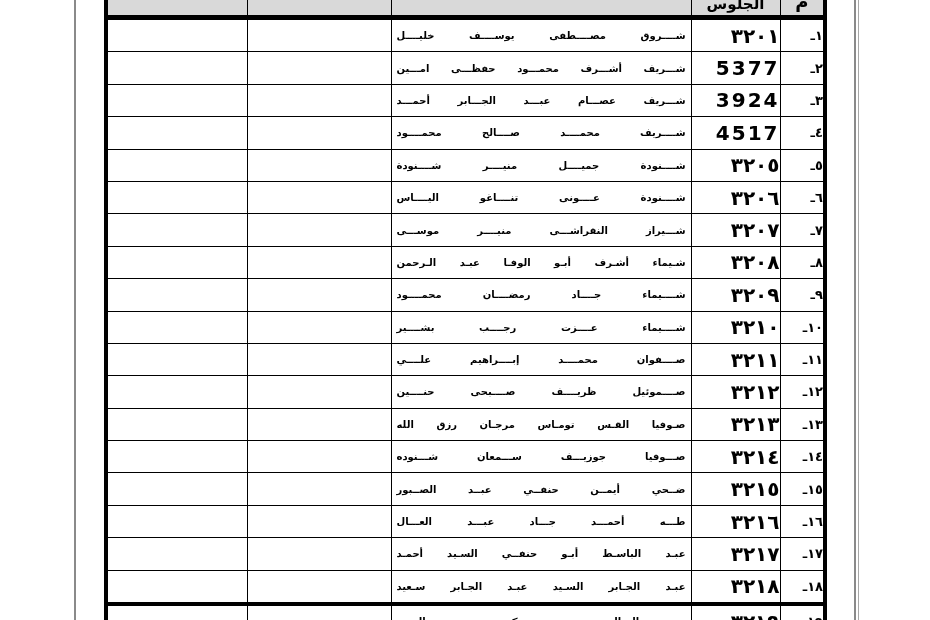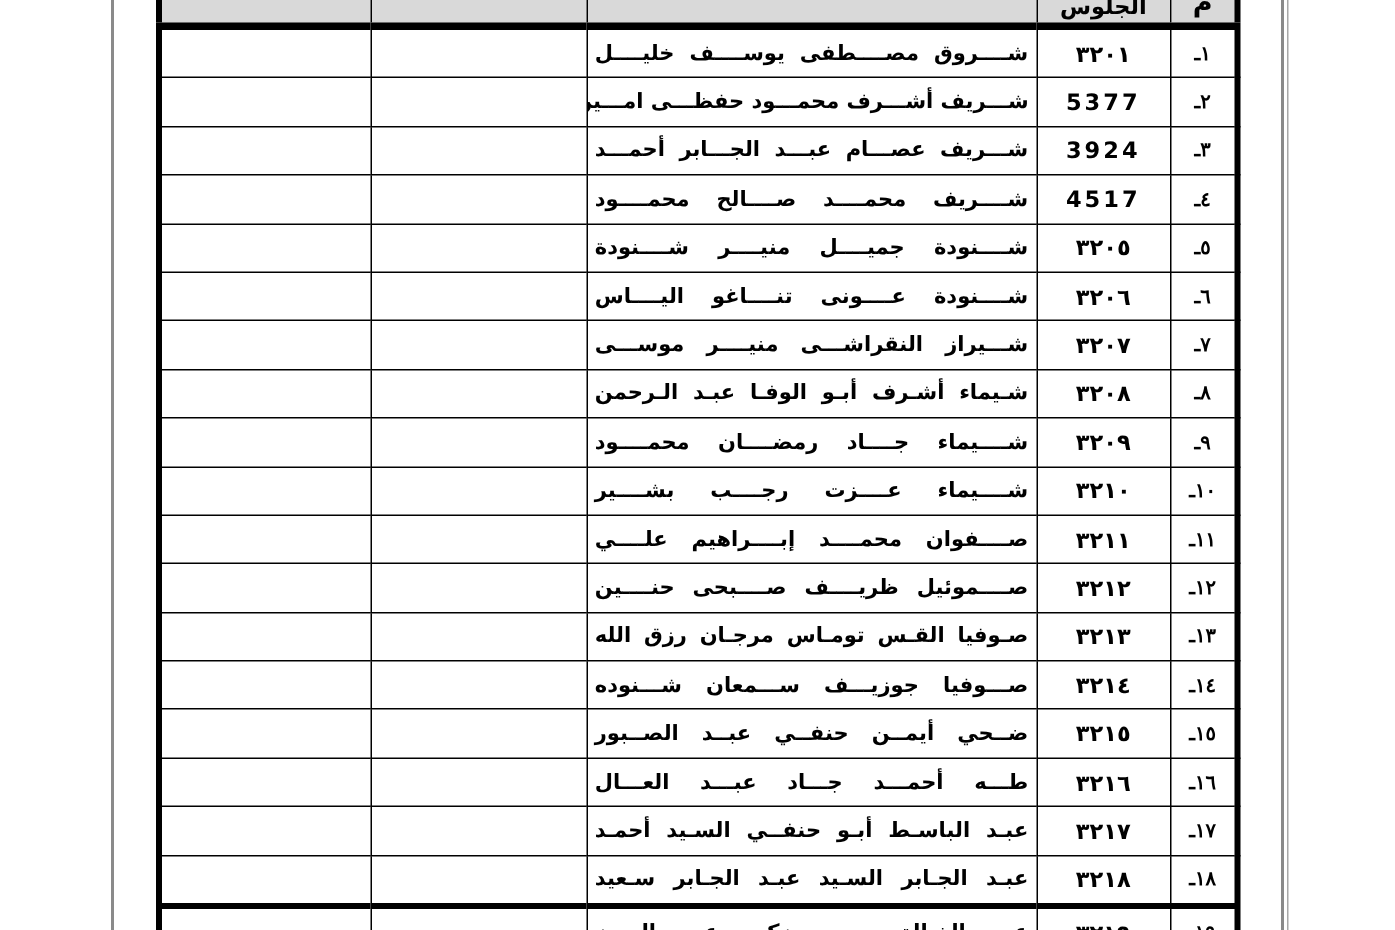--- a/index.html
+++ b/index.html
@@ -34,25 +34,25 @@
 
   tbody td {
     border:1.5px solid #000;
     height:31.4px; padding:0;
     font-weight:bold; font-size:14px;
     overflow:hidden; vertical-align:middle;
     background:#ffffff;
   }
   tbody tr.section-break td { border-top:4px solid #000; }
 
-  td.c-serial { text-align:center; font-size:13px;font-family:Liberation Serif, serif; }
-  td.c-seat   { text-align:center; font-size:15px; letter-spacing:2px; }
+  td.c-serial { text-align:right; font-size:13px; }
+  td.c-seat   { text-align:right; font-size:20px; letter-spacing:2px; }
   td.c-name   {
     text-align:justify; text-align-last:justify;
-    padding:0 5px; font-size:14px; white-space:nowrap;
+    padding:0 5px; font-size:10px; white-space:nowrap;
   }
   td.c-sign   { }
 </style>
 </head>
 <body>
 
 <div class="stage">
   <div class="guide guide-left"></div>
   <div class="guide guide-r1"></div>
   <div class="guide guide-r2"></div>

